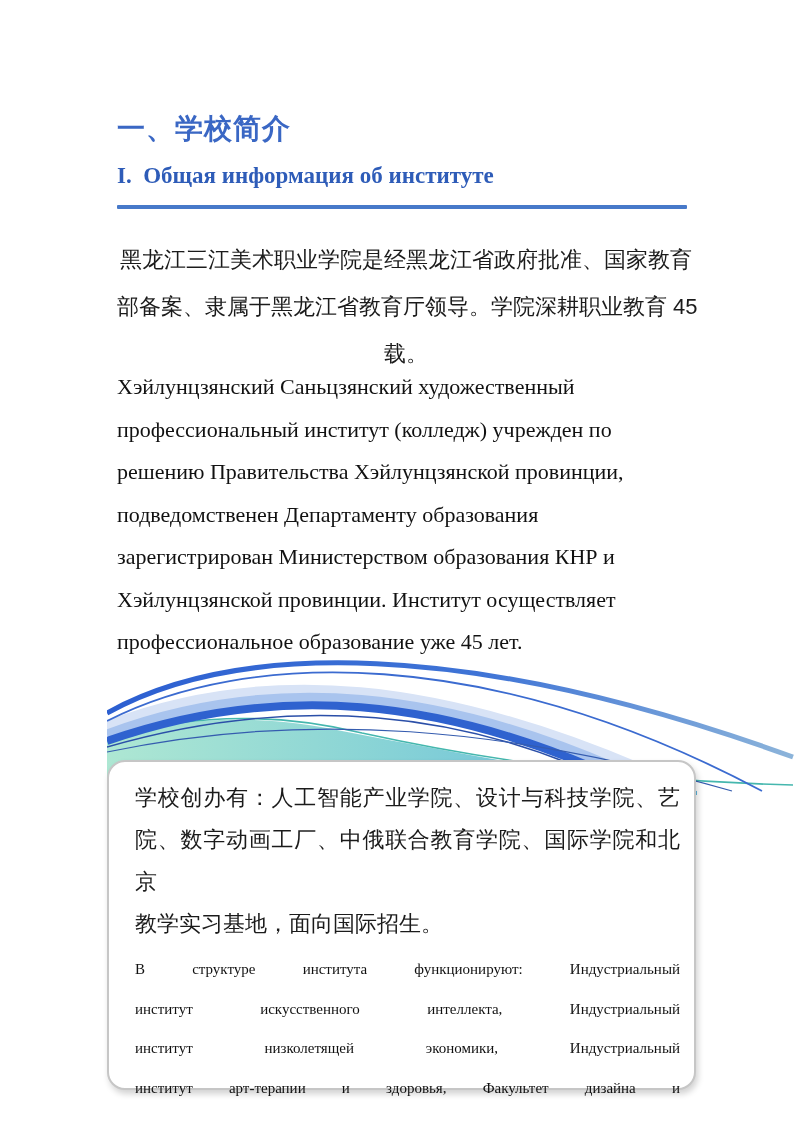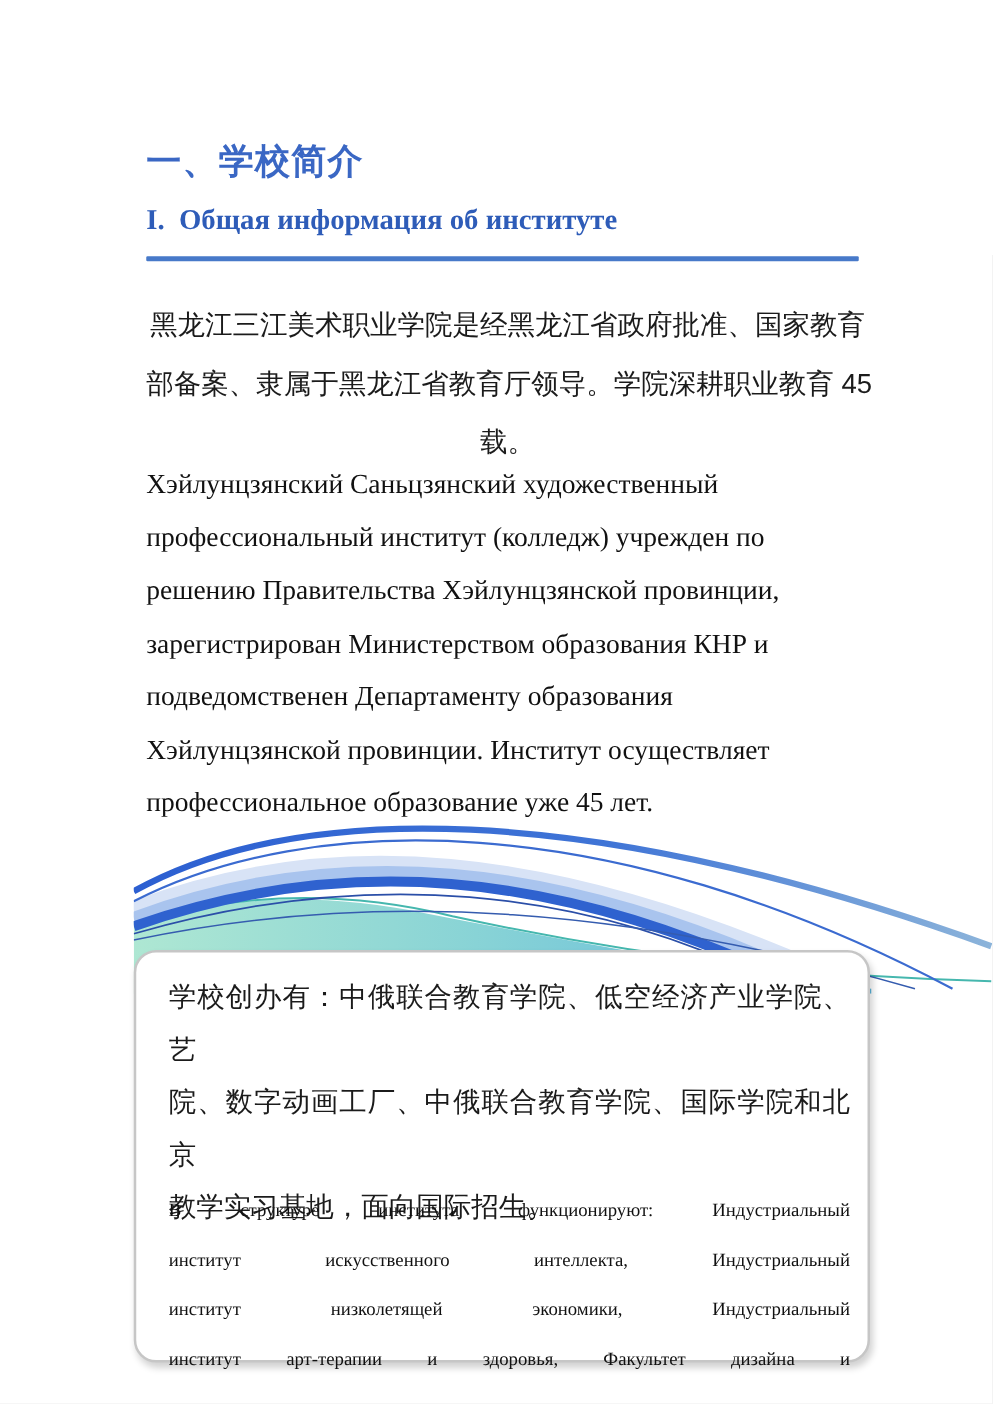--- a/index.html
+++ b/index.html
@@ -76,22 +76,22 @@
   <div class="para-zh">
     <div class="ln">黑龙江三江美术职业学院是经黑龙江省政府批准、国家教育</div>
     <div class="ln">部备案、隶属于黑龙江省教育厅领导。学院深耕职业教育 45</div>
     <div class="ln">载。</div>
   </div>
 
   <div class="para-ru">
     <div class="ln">Хэйлунцзянский Саньцзянский художественный</div>
     <div class="ln">профессиональный институт (колледж) учрежден по</div>
     <div class="ln">решению Правительства Хэйлунцзянской провинции,</div>
+    <div class="ln">подведомственен Департаменту образования</div>
     <div class="ln">зарегистрирован Министерством образования КНР и</div>
-    <div class="ln">подведомственен Департаменту образования</div>
     <div class="ln">Хэйлунцзянской провинции. Институт осуществляет</div>
     <div class="ln">профессиональное образование уже 45 лет.</div>
   </div>
 
   <div class="wave">
     <svg viewBox="0 0 687 140" preserveAspectRatio="none">
       <defs>
         <linearGradient id="tealGrad" x1="0" y1="0" x2="1" y2="0">
           <stop offset="0" stop-color="#a7e5cf"></stop>
           <stop offset="0.45" stop-color="#7fd0d2"></stop>
@@ -111,21 +111,21 @@
       <path d="M0,58 C130,-14 360,-16 686,102" stroke="url(#blueFade)" stroke-width="5" fill="none"></path>
       <path d="M0,66 C140,-6 380,-10 655,136" stroke="#3b6bd0" stroke-width="1.8" fill="none"></path>
       <path d="M0,92 C180,40 360,50 530,140" stroke="#2b4fa8" stroke-width="1.4" fill="none"></path>
       <path d="M0,97 C200,55 400,72 625,136" stroke="#355caf" stroke-width="1.2" fill="none"></path>
     </svg>
   </div>
 
   <div class="info-box"></div>
 
   <div class="box-zh">
-    <div class="ln just">学校创办有：中俄联合教育学院、低空经济产业学院、艺</div>
+    <div class="ln just">学校创办有：人工智能产业学院、设计与科技学院、艺</div>
     <div class="ln just">院、数字动画工厂、中俄联合教育学院、国际学院和北京</div>
     <div class="ln">教学实习基地，面向国际招生。</div>
   </div>
 
   <div class="box-ru">
     <div class="ln just">В структуре института функционируют: Индустриальный</div>
     <div class="ln just">институт искусственного интеллекта, Индустриальный</div>
     <div class="ln just">институт низколетящей экономики, Индустриальный</div>
     <div class="ln just">институт арт-терапии и здоровья, Факультет дизайна и</div>
   </div>

